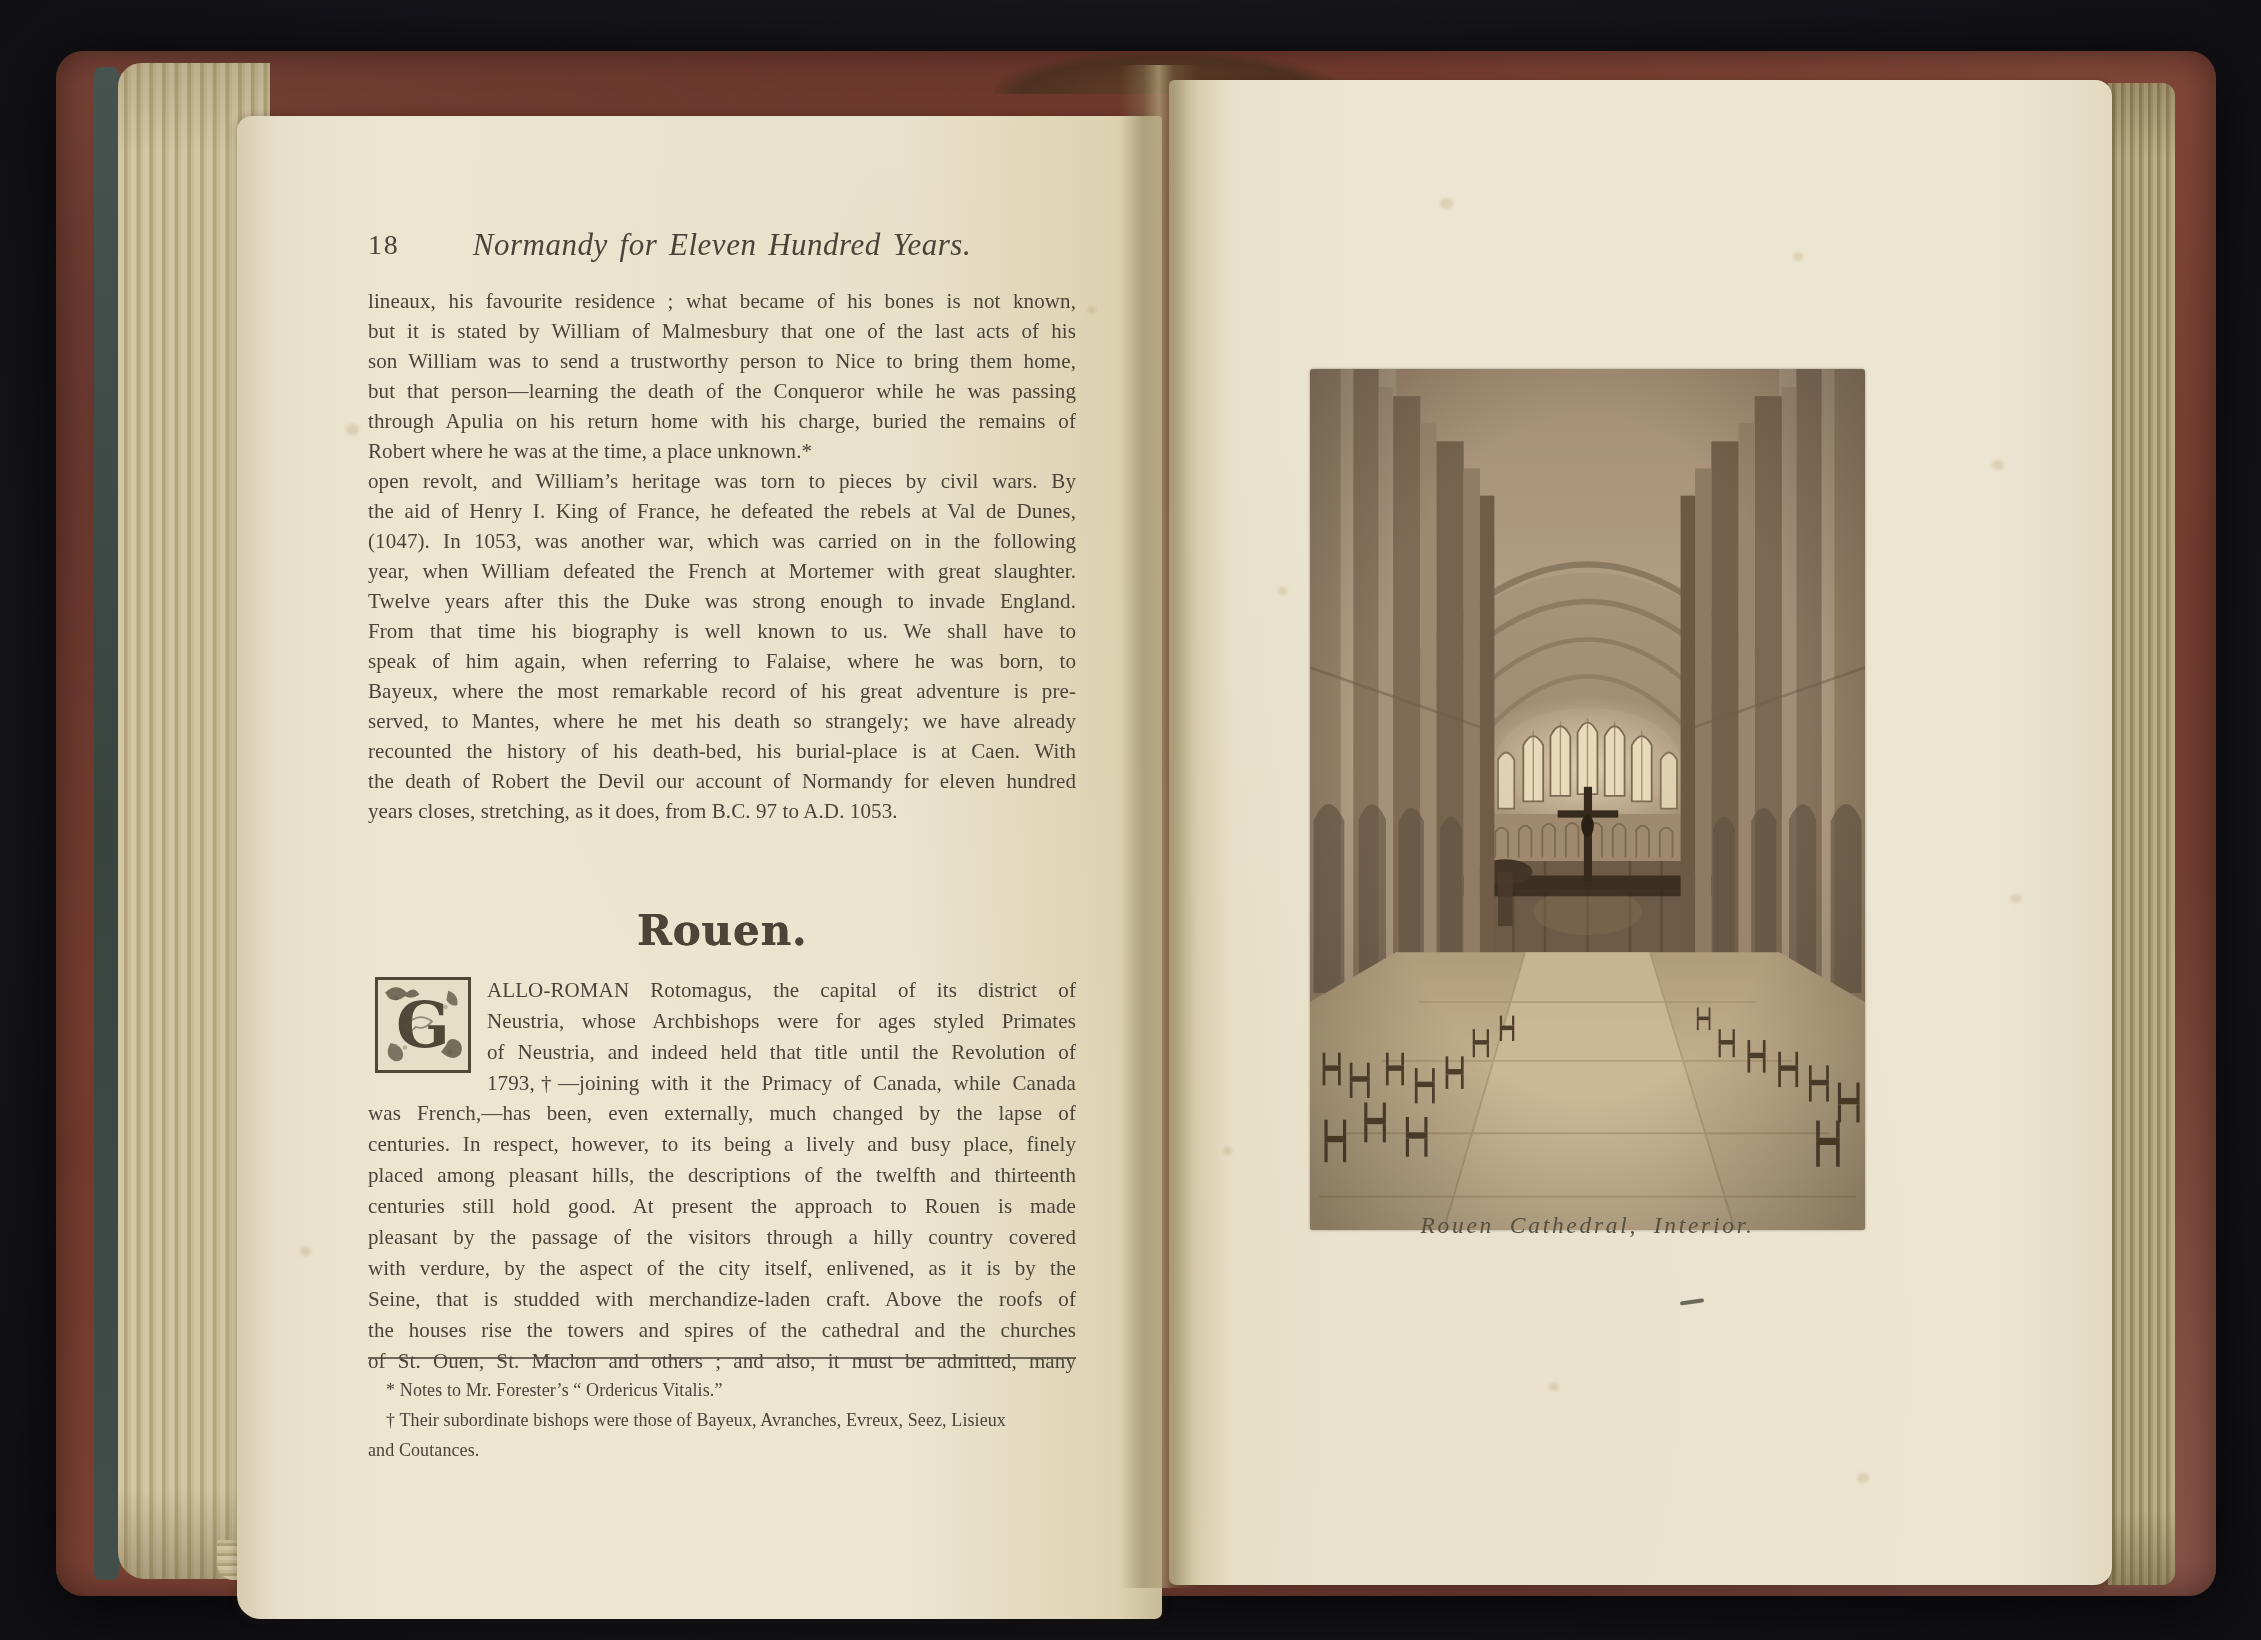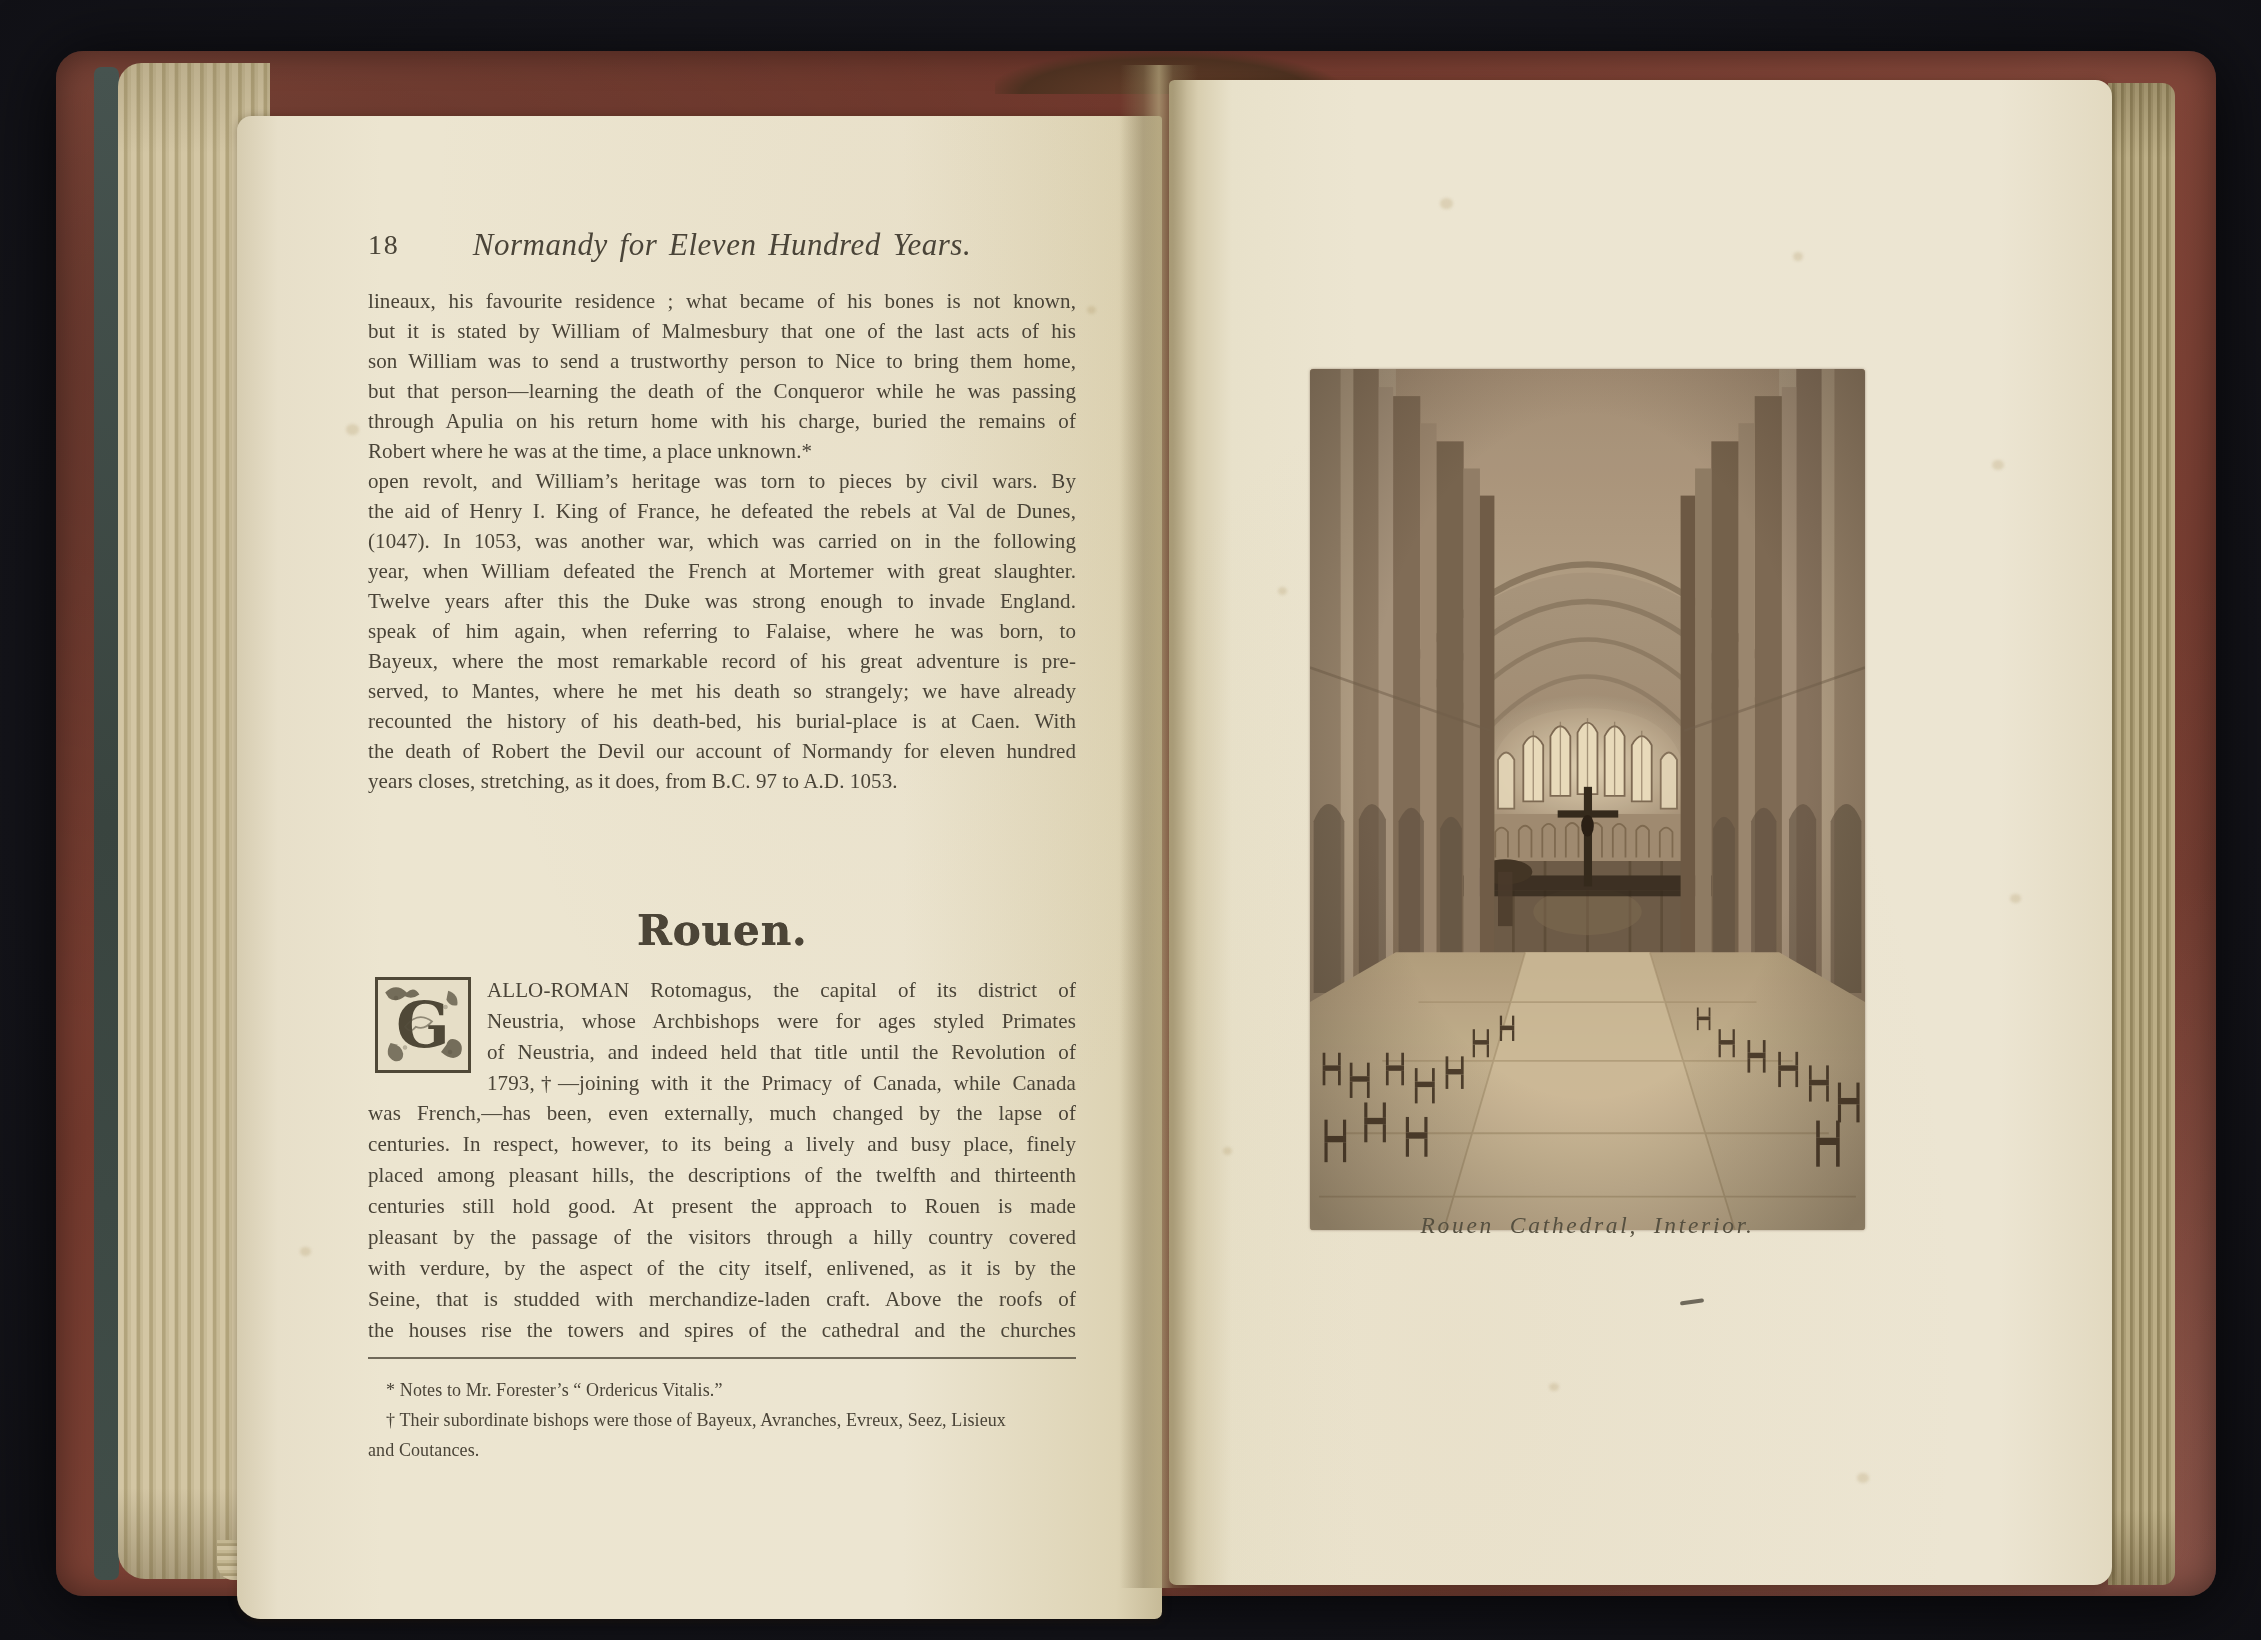--- a/index.html
+++ b/index.html
@@ -153,20 +153,21 @@
         <div class="tline">but that person—learning the death of the Conqueror while he was passing</div>
         <div class="tline">through Apulia on his return home with his charge, buried the remains of</div>
         <div class="tline last">Robert where he was at the time, a place unknown.*</div>
       </div>
     <div>
         <div class="tline">open revolt, and William’s heritage was torn to pieces by civil wars.  By</div>
         <div class="tline">the aid of Henry I. King of France, he defeated the rebels at Val de Dunes,</div>
         <div class="tline">(1047).  In 1053, was another war, which was carried on in the following</div>
         <div class="tline">year, when William defeated the French at Mortemer with great slaughter.</div>
         <div class="tline">Twelve years after this the Duke was strong enough to invade England.</div>
+        <div class="tline">From that time his biography is well known to us.  We shall have to</div>
         <div class="tline">speak of him again, when referring to Falaise, where he was born, to</div>
         <div class="tline">Bayeux, where the most remarkable record of his great adventure is pre-</div>
         <div class="tline">served, to Mantes, where he met his death so strangely;  we have already</div>
         <div class="tline">recounted the history of his death-bed, his burial-place is at Caen.  With</div>
         <div class="tline">the death of Robert the Devil our account of Normandy for eleven hundred</div>
         <div class="tline last">years closes, stretching, as it does, from B.C. 97 to A.D. 1053.</div>
       </div>
   </div>
 
   <div class="textcol section-heading abs" style="position:absolute;">Rouen.</div>
@@ -191,20 +192,21 @@
 
   <div class="textcol p3-rest bodycopy abs" style="position:absolute;">
       <div class="tline">was French,—has been, even externally, much changed by the lapse of</div>
       <div class="tline">centuries.  In respect, however, to its being a lively and busy place, finely</div>
       <div class="tline">placed among pleasant hills, the descriptions of the twelfth and thirteenth</div>
       <div class="tline">centuries still hold good.  At present the approach to Rouen is made</div>
       <div class="tline">pleasant by the passage of the visitors through a hilly country covered</div>
       <div class="tline">with verdure, by the aspect of the city itself, enlivened, as it is by the</div>
       <div class="tline">Seine, that is studded with merchandize-laden craft.  Above the roofs of</div>
       <div class="tline">the houses rise the towers and spires of the cathedral and the churches</div>
+      <div class="tline">of St. Ouen, St. Maclon and others ;  and also, it must be admitted, many</div>
     </div>
 
   <div class="foot-rule"></div>
 
   <div class="textcol fnotes bodycopy abs" style="position:absolute;">
       <div class="tline"> * Notes to Mr. Forester’s “ Ordericus Vitalis.”</div>
       <div class="tline"> † Their subordinate bishops were those of Bayeux, Avranches, Evreux, Seez, Lisieux</div>
       <div class="tline last">and Coutances.</div>
     </div>
 

